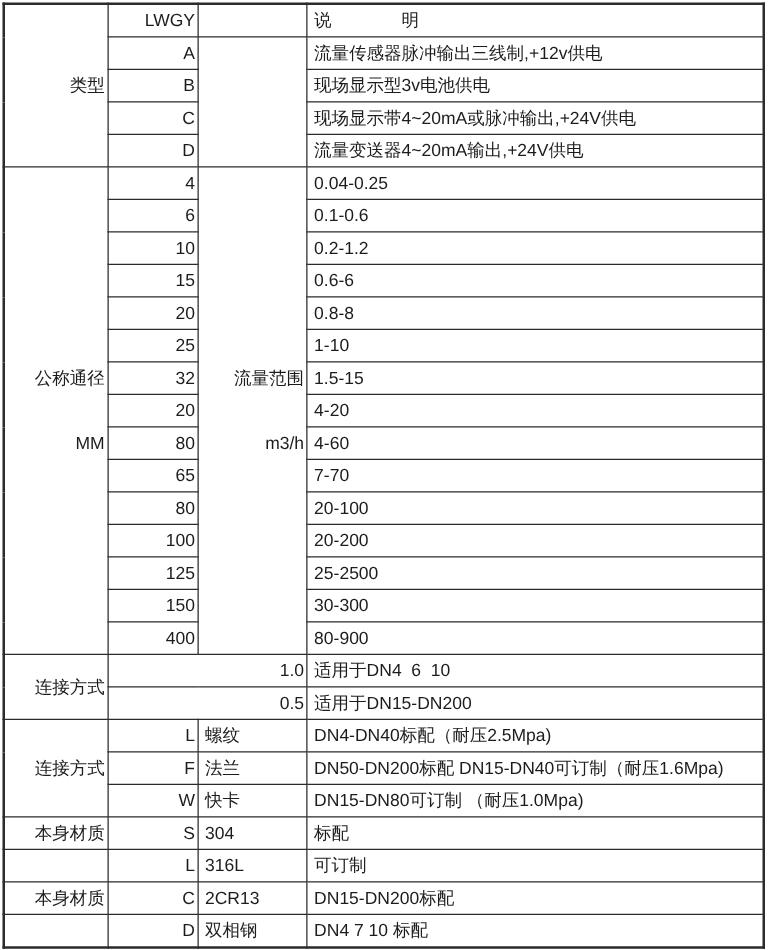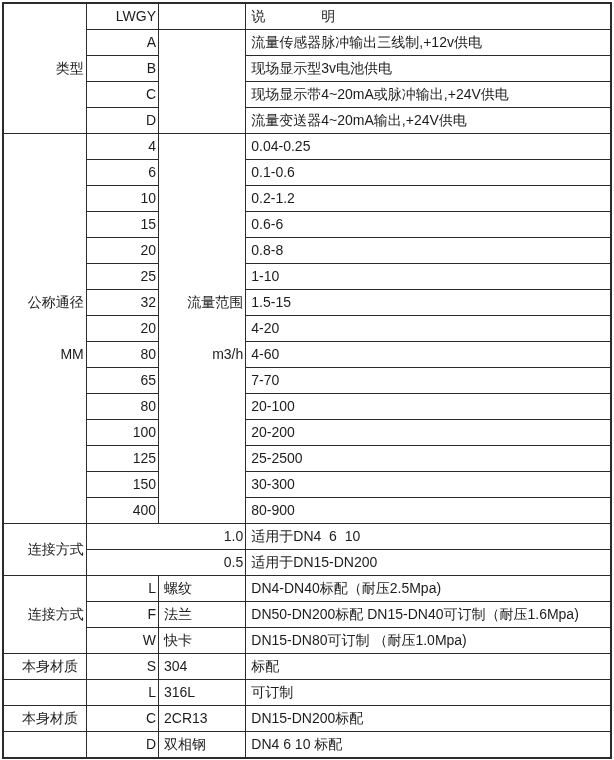--- a/index.html
+++ b/index.html
@@ -5,21 +5,21 @@
   html,body{margin:0;padding:0;background:#ffffff;}
   body{width:614px;height:760px;overflow:hidden;
        font-family:"Liberation Sans","DejaVu Sans",sans-serif;}
   table.spec{border-collapse:collapse;table-layout:fixed;width:610px;
              margin:2px 0 0 2px;border:2px solid #2b2b2b;}
   td{border:1px solid #2b2b2b;height:25px;font-size:14px;color:#1c1c1c;
      vertical-align:middle;white-space:pre-wrap;overflow:hidden;
      padding:0 2px;line-height:1.25;}
   td.center{text-align:right;}
   td.lpad{text-align:left;padding-left:5px;}
-  td.sec-left{text-align:left;padding-left:18px;}
+  td.sec-left{text-align:right;padding-left:6px;}
   tr{height:26px;}
 </style>
 </head>
 <body>
 
 <table class="spec">
   <colgroup>
     <col style="width:83px">
       <col style="width:72px">
     <col style="width:87px">
@@ -163,16 +163,16 @@
   <tr>
     <td class="sec-left">本身材质</td>
     <td class="center">C</td>
     <td class="lpad">2CR13</td>
     <td class="lpad">DN15-DN200标配</td>
   </tr>
   <tr>
     <td></td>
     <td class="center">D</td>
     <td class="lpad">双相钢</td>
-    <td class="lpad">DN4 6 10 标配</td>
+    <td class="lpad">DN4 7 10 标配</td>
   </tr>
 </tbody>
   </table>
 
 </body></html>

